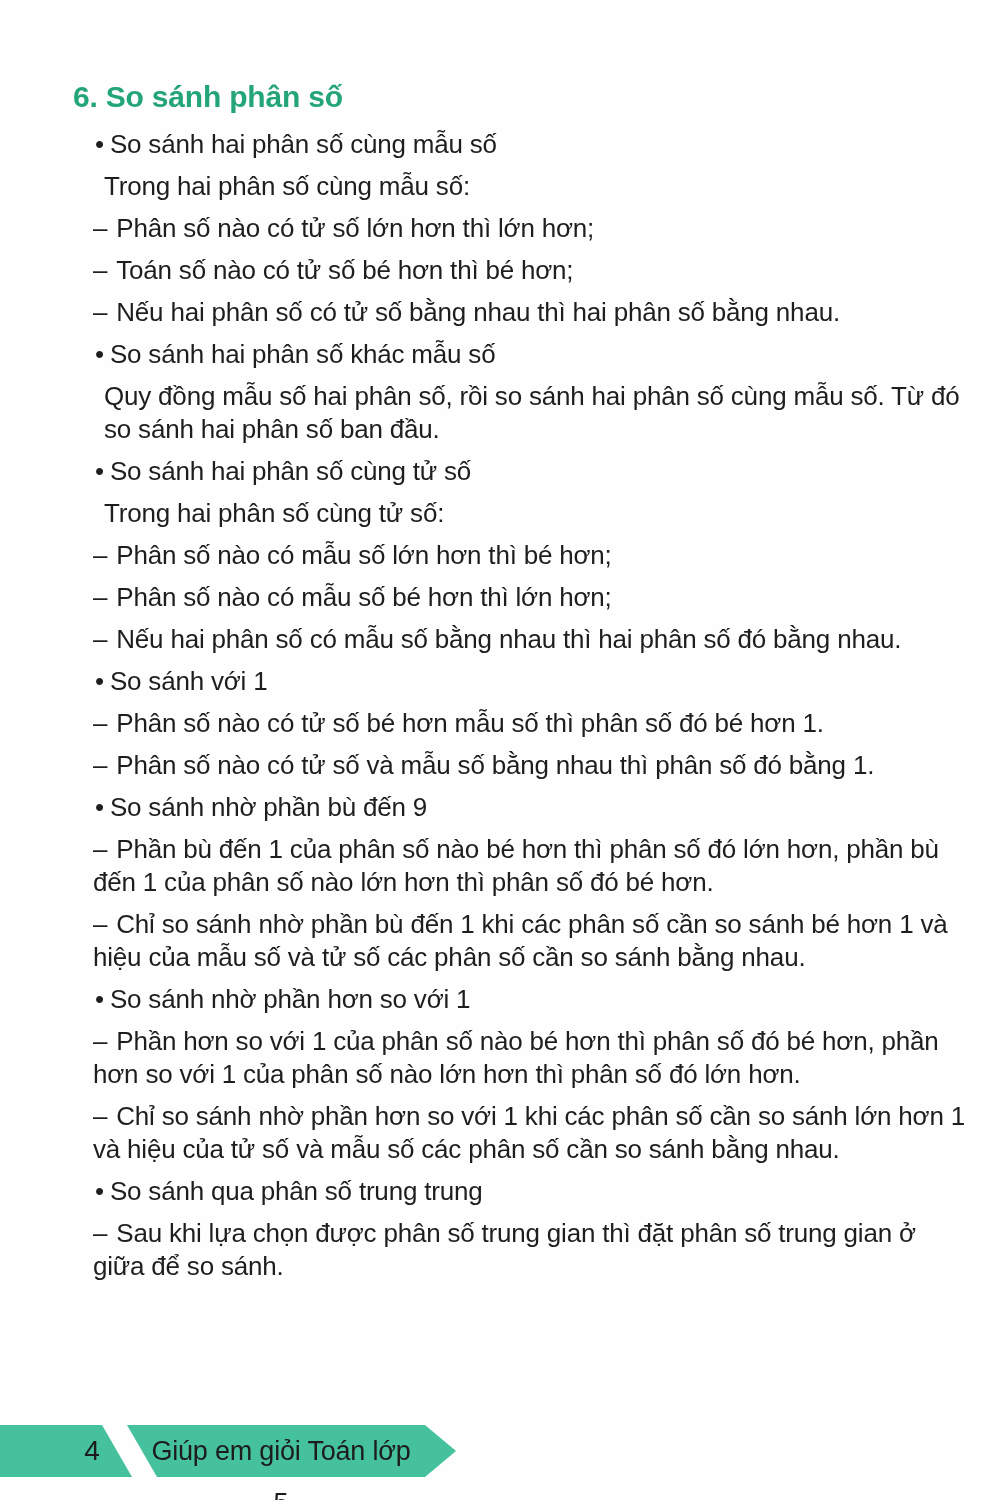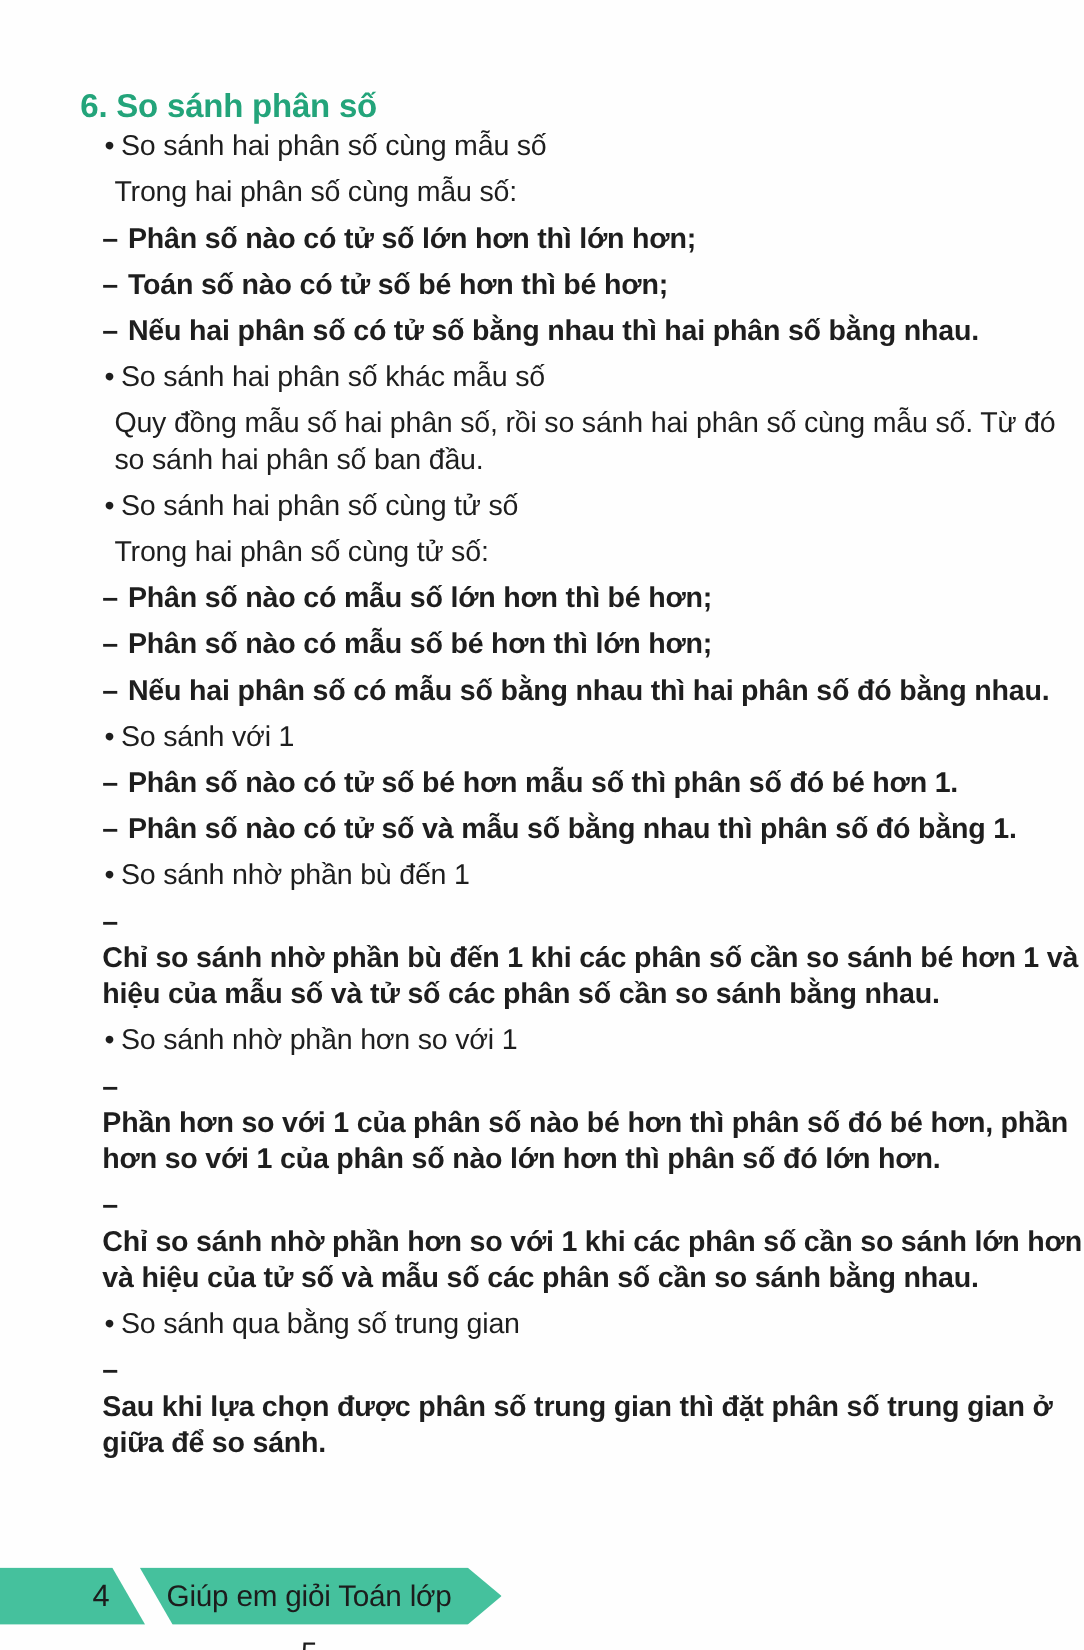--- a/index.html
+++ b/index.html
@@ -19,38 +19,38 @@
     position: absolute;
     inset: 0;
   }
   .content {
     position: absolute;
     top: 80px;
     left: 0;
     width: 985px;
   }
   .heading {
-    margin: 0 0 2px 73px;
+    margin: 0 0 14px 73px;
     font-size: 30px;
     line-height: 34px;
     font-weight: bold;
     letter-spacing: -0.2px;
   }
   .block {
     margin: 0 10px 9px 0;
     font-size: 26px;
     line-height: 33px;
     letter-spacing: -0.2px;
   }
   .block .txt {
     white-space: pre;
   }
   .block.bullet { margin-left: 95px; }
   .block.plain  { margin-left: 104px; }
-  .block.dash   { margin-left: 93px; font-weight: bold; }
+  .block.dash   { margin-left: 93px; }
   .marker-bullet {
     display: inline-block;
     margin-right: 6px;
     font-size: 26px;
   }
   .marker-dash {
     display: inline-block;
     margin-right: 9px;
   }
   
@@ -117,29 +117,31 @@
         <p class="block plain"><span class="txt">Quy đồng mẫu số hai phân số, rồi so sánh hai phân số cùng mẫu số. Từ đó
 so sánh hai phân số ban đầu.</span></p>
         <p class="block bullet"><span class="marker-bullet">•</span><span class="txt">So sánh hai phân số cùng tử số</span></p>
         <p class="block plain"><span class="txt">Trong hai phân số cùng tử số:</span></p>
         <p class="block dash"><span class="marker-dash">–</span><span class="txt">Phân số nào có mẫu số lớn hơn thì bé hơn;</span></p>
         <p class="block dash"><span class="marker-dash">–</span><span class="txt">Phân số nào có mẫu số bé hơn thì lớn hơn;</span></p>
         <p class="block dash"><span class="marker-dash">–</span><span class="txt">Nếu hai phân số có mẫu số bằng nhau thì hai phân số đó bằng nhau.</span></p>
         <p class="block bullet"><span class="marker-bullet">•</span><span class="txt">So sánh với 1</span></p>
         <p class="block dash"><span class="marker-dash">–</span><span class="txt">Phân số nào có tử số bé hơn mẫu số thì phân số đó bé hơn 1.</span></p>
         <p class="block dash"><span class="marker-dash">–</span><span class="txt">Phân số nào có tử số và mẫu số bằng nhau thì phân số đó bằng 1.</span></p>
-        <p class="block bullet"><span class="marker-bullet">•</span><span class="txt">So sánh nhờ phần bù đến 1</span></p>
+        <p class="block bullet"><span class="marker-bullet">•</span><span class="txt">So sánh nhờ phần bù đến 9</span></p>
+        <p class="block dash"><span class="marker-dash">–</span><span class="txt">Phần bù đến 1 của phân số nào bé hơn thì phân số đó lớn hơn, phần bù
+đến 1 của phân số nào lớn hơn thì phân số đó bé hơn.</span></p>
         <p class="block dash"><span class="marker-dash">–</span><span class="txt">Chỉ so sánh nhờ phần bù đến 1 khi các phân số cần so sánh bé hơn 1 và
 hiệu của mẫu số và tử số các phân số cần so sánh bằng nhau.</span></p>
         <p class="block bullet"><span class="marker-bullet">•</span><span class="txt">So sánh nhờ phần hơn so với 1</span></p>
         <p class="block dash"><span class="marker-dash">–</span><span class="txt">Phần hơn so với 1 của phân số nào bé hơn thì phân số đó bé hơn, phần
 hơn so với 1 của phân số nào lớn hơn thì phân số đó lớn hơn.</span></p>
         <p class="block dash"><span class="marker-dash">–</span><span class="txt">Chỉ so sánh nhờ phần hơn so với 1 khi các phân số cần so sánh lớn hơn 1
 và hiệu của tử số và mẫu số các phân số cần so sánh bằng nhau.</span></p>
-        <p class="block bullet"><span class="marker-bullet">•</span><span class="txt">So sánh qua bằng số trung gian</span></p>
+        <p class="block bullet"><span class="marker-bullet">•</span><span class="txt">So sánh qua phân số trung trung</span></p>
         <p class="block dash"><span class="marker-dash">–</span><span class="txt">Sau khi lựa chọn được phân số trung gian thì đặt phân số trung gian ở
 giữa để so sánh.</span></p>
       </div>
   </div>
 
   <div class="footer">
     <div class="seg seg-page-num" style="background: rgb(69, 193, 157);"></div>
     <div class="seg seg-title" style="background: rgb(69, 193, 157);"></div>
     <span class="page-number">4</span>
     <span class="book-title">Giúp em giỏi Toán lớp 5</span>

